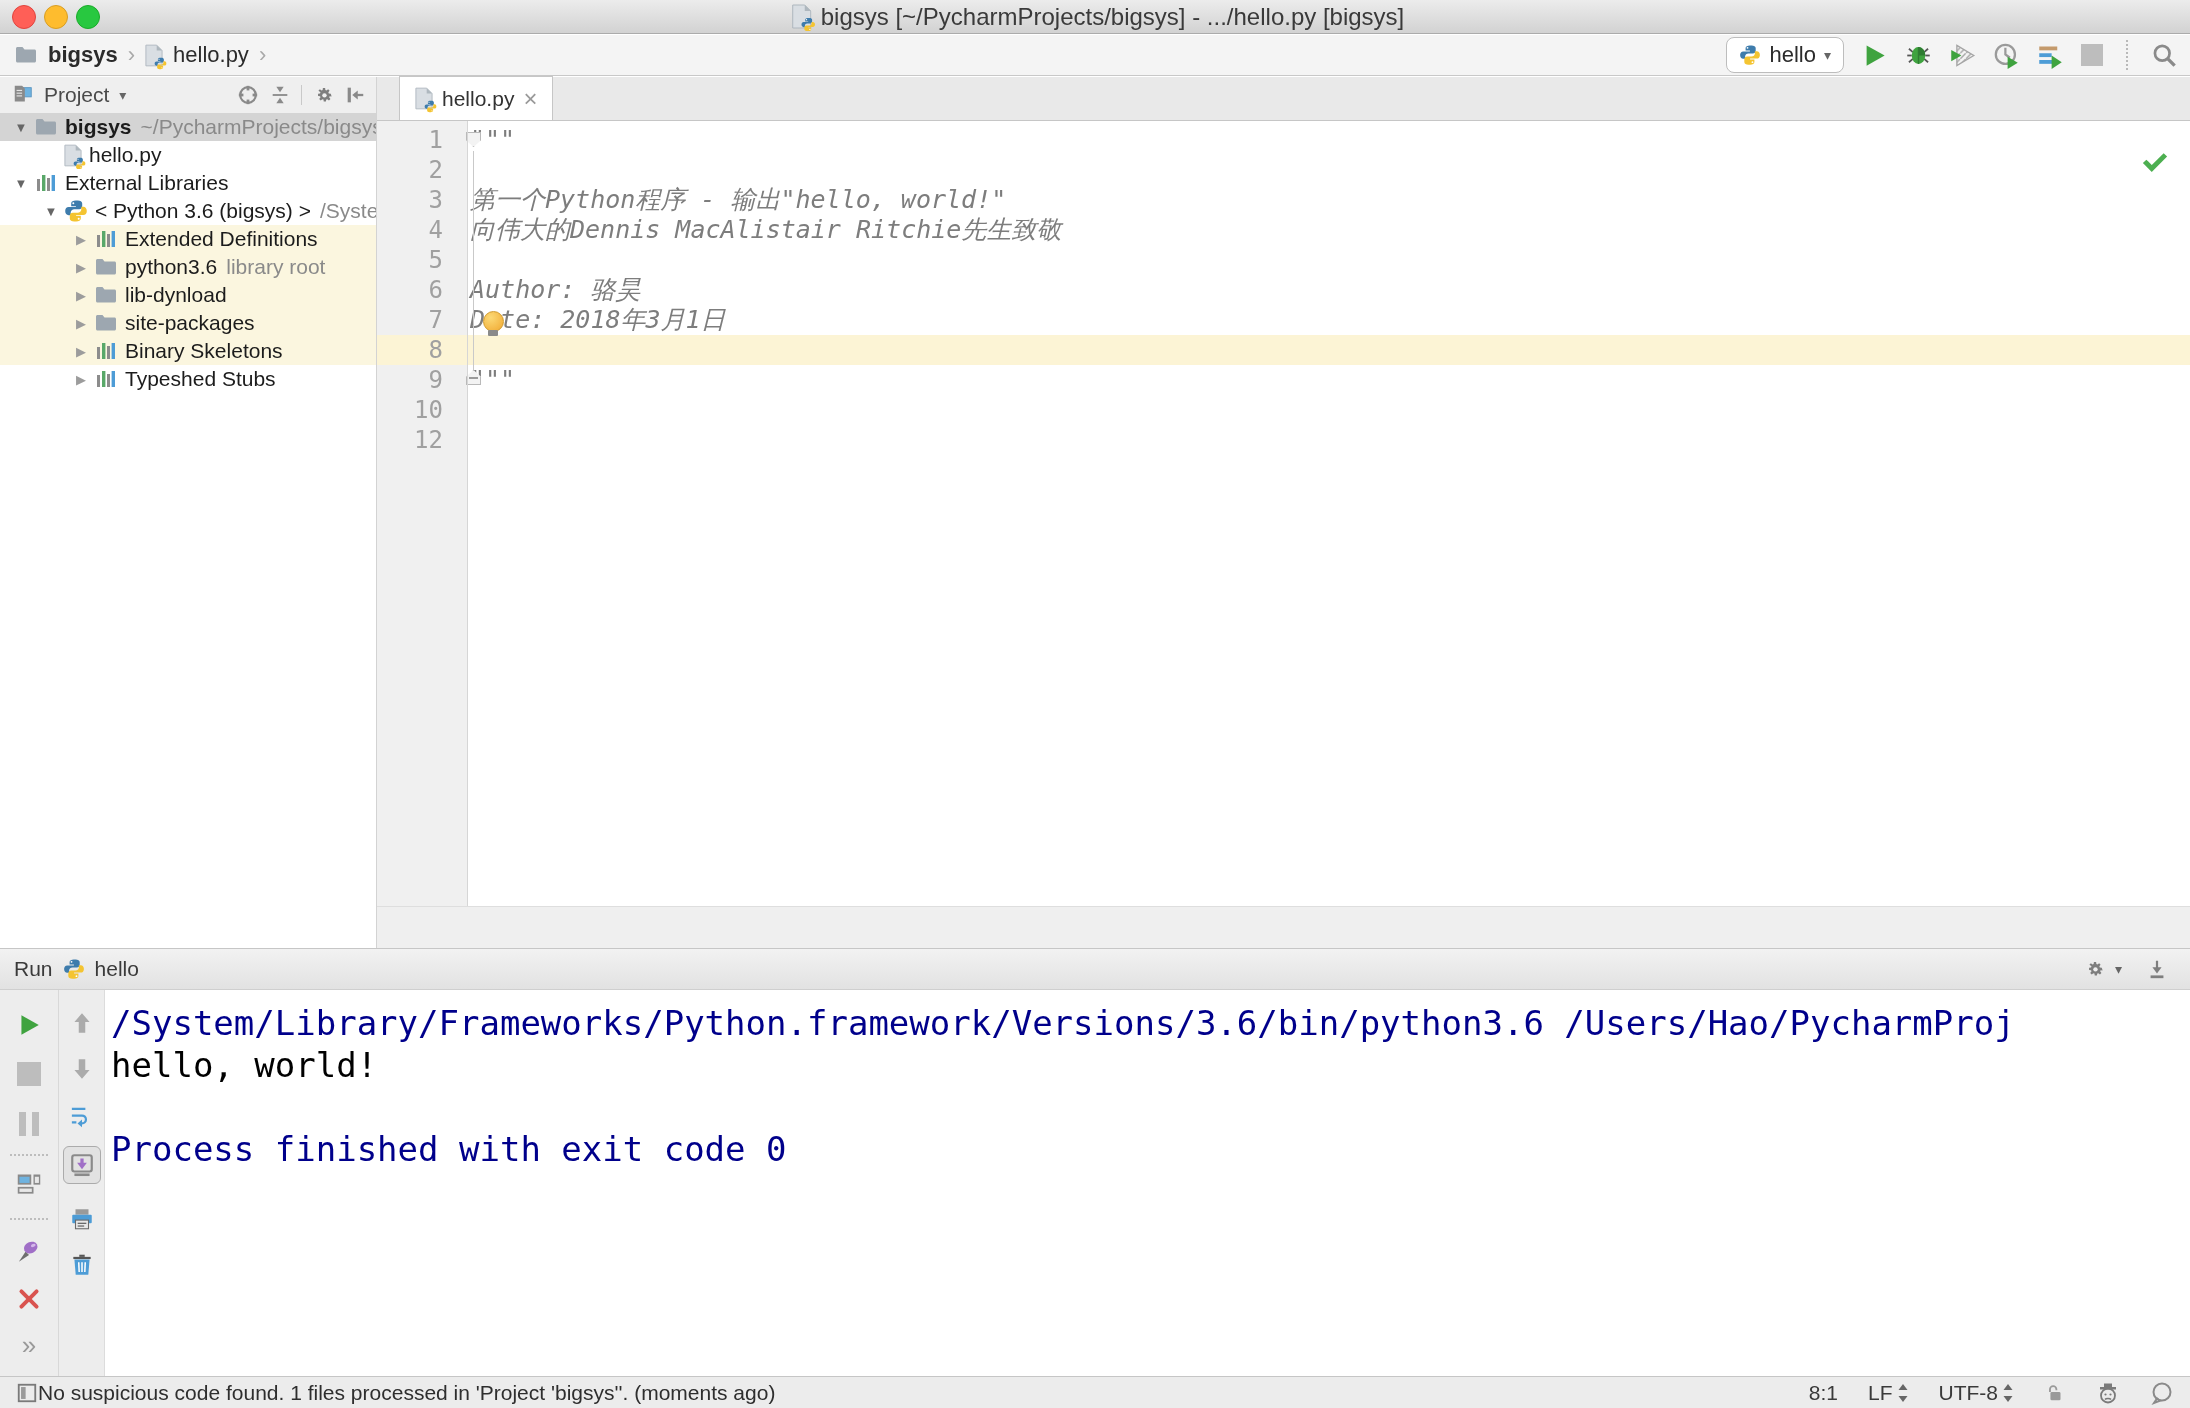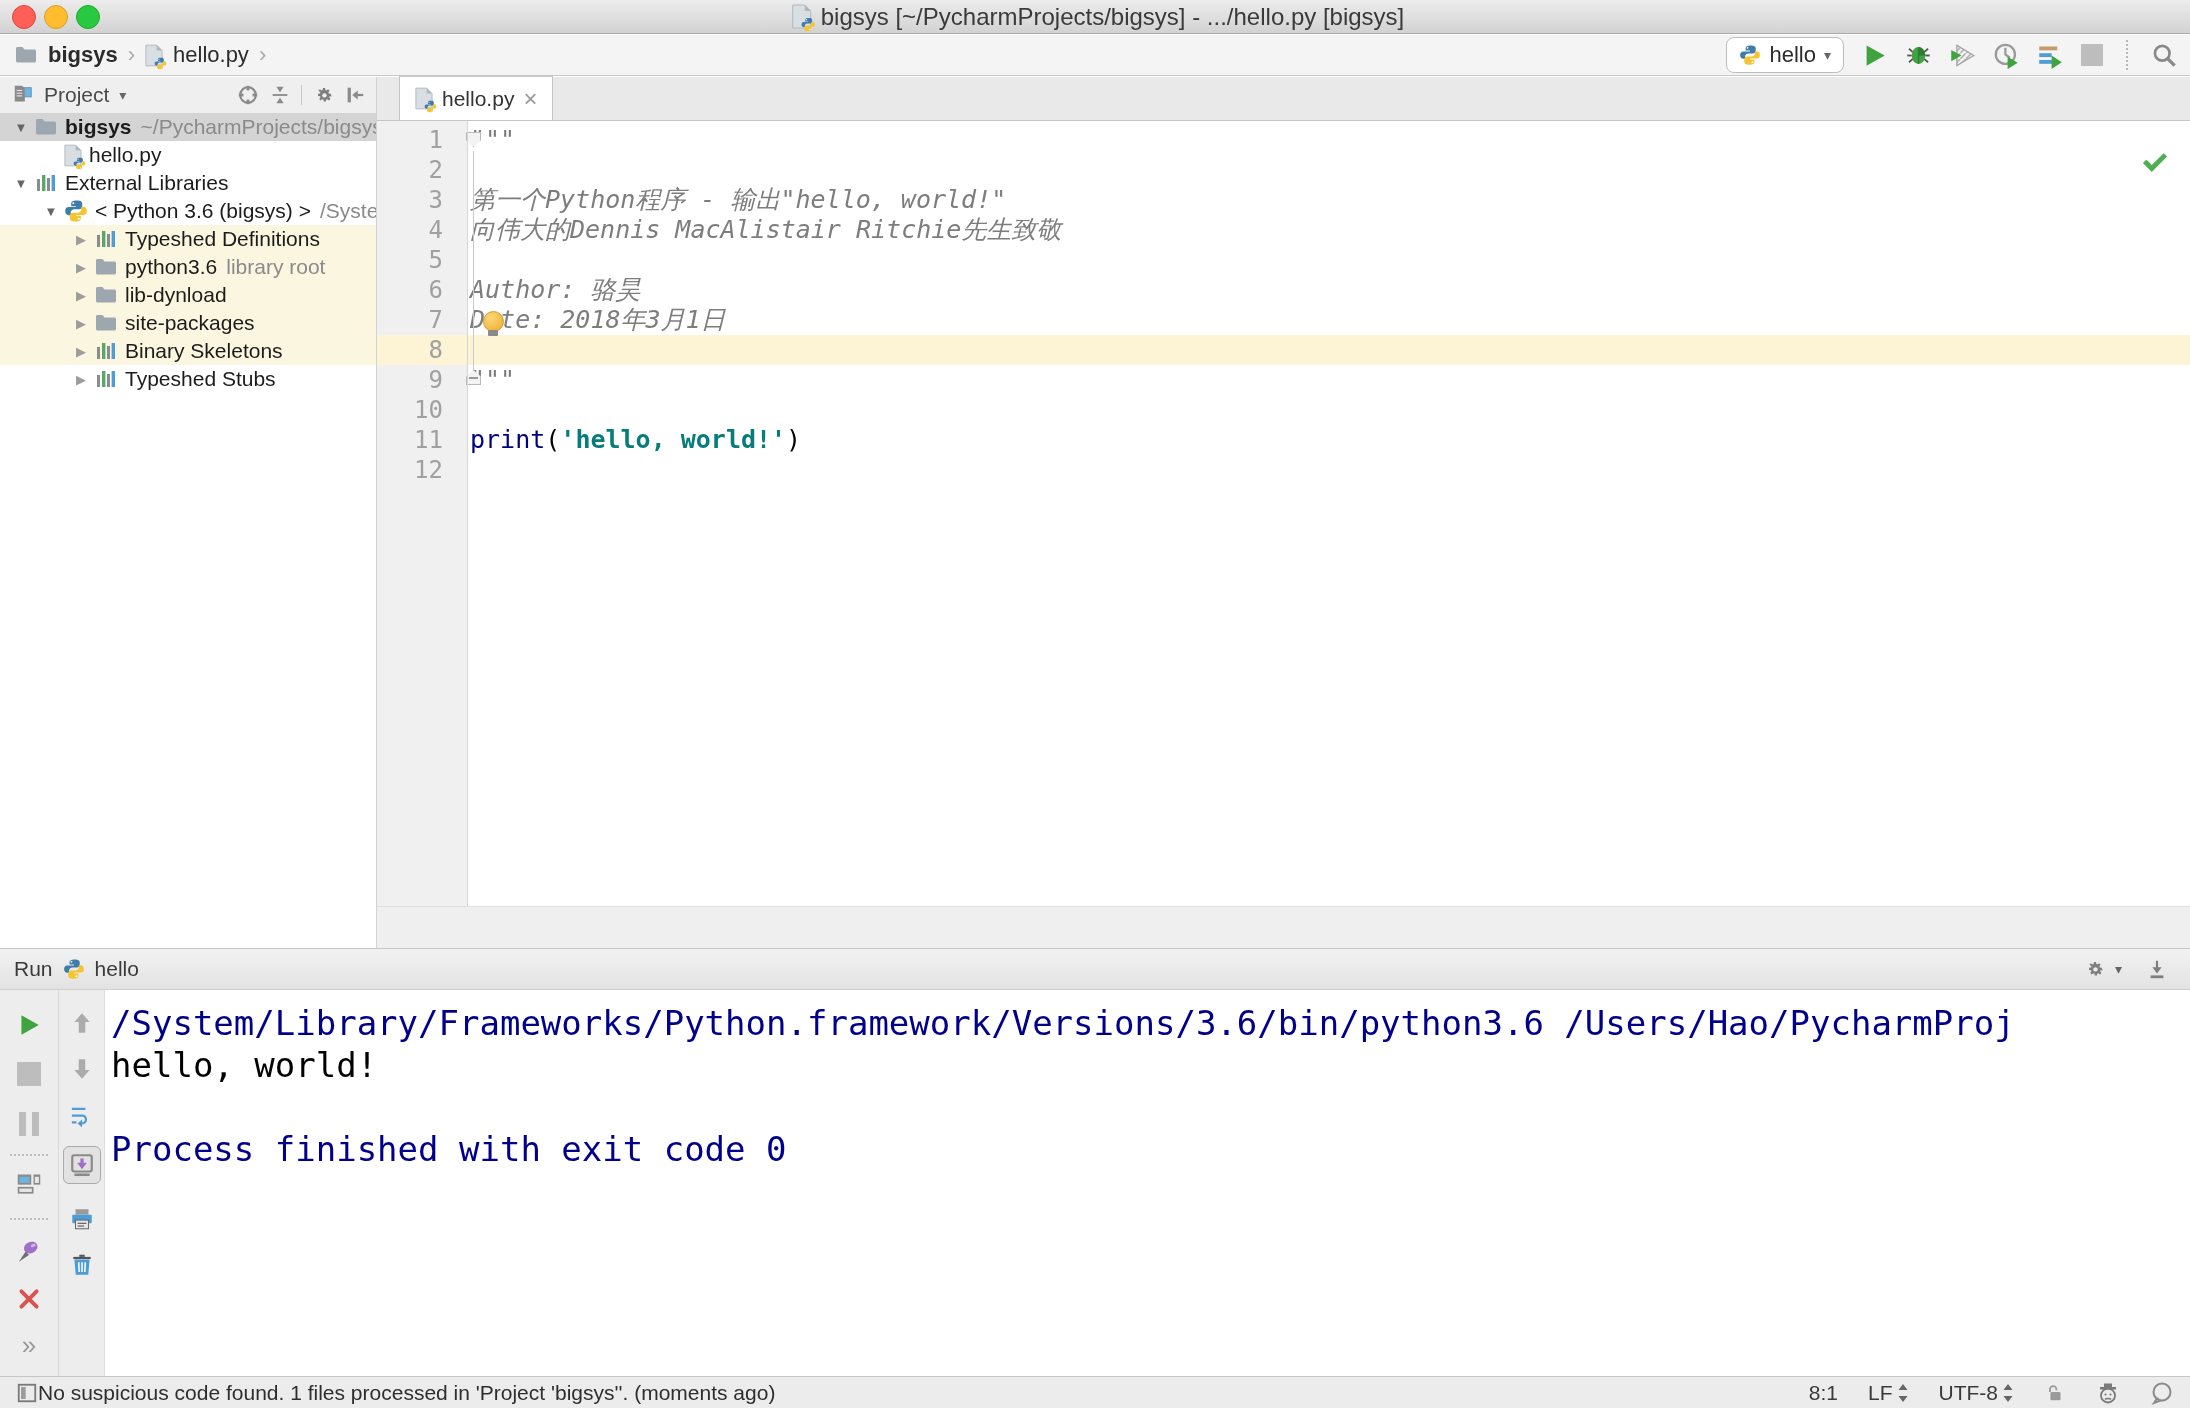--- a/index.html
+++ b/index.html
@@ -438,21 +438,21 @@
               <use href="#i-python"></use>
             </svg>
           <span class="tlabel">&lt; Python 3.6 (bigsys) &gt;</span>
           <span class="textra">/System</span>
         </div>
         <div class="trow hl" style="padding-left:68px">
           <span class="tarrow">▶</span>
           <svg class="ticon">
               <use href="#i-library"></use>
             </svg>
-          <span class="tlabel">Typeshed Definitions</span>
+          <span class="tlabel">Extended Definitions</span>
         </div>
         <div class="trow hl" style="padding-left:68px">
           <span class="tarrow">▶</span>
           <svg class="ticon">
               <use href="#i-folder"></use>
             </svg>
           <span class="tlabel">python3.6</span>
           <span class="textra">library root</span>
         </div>
         <div class="trow hl" style="padding-left:68px">
@@ -559,25 +559,20 @@
             </div>
           <div class="cl">
               <span class="num">9</span>
               <span class="foldsp"></span>
               <span class="src"><span class="doc">"""</span></span>
             </div>
           <div class="cl">
               <span class="num">10</span>
               <span class="foldsp"></span>
               <span class="src"><span class="doc"></span></span>
-            </div>
-          <div class="cl">
-              <span class="num">11</span>
-              <span class="foldsp"></span>
-              <span class="src"><span class="kw">print</span><span class="par">(</span><span class="str">'hello, world!'</span><span class="par">)</span></span>
             </div>
           <div class="cl">
               <span class="num">12</span>
               <span class="foldsp"></span>
               <span class="src"><span class="doc"></span></span>
             </div>
         </div>
       </div>
       <div class="edstrip"></div>
     </div>

